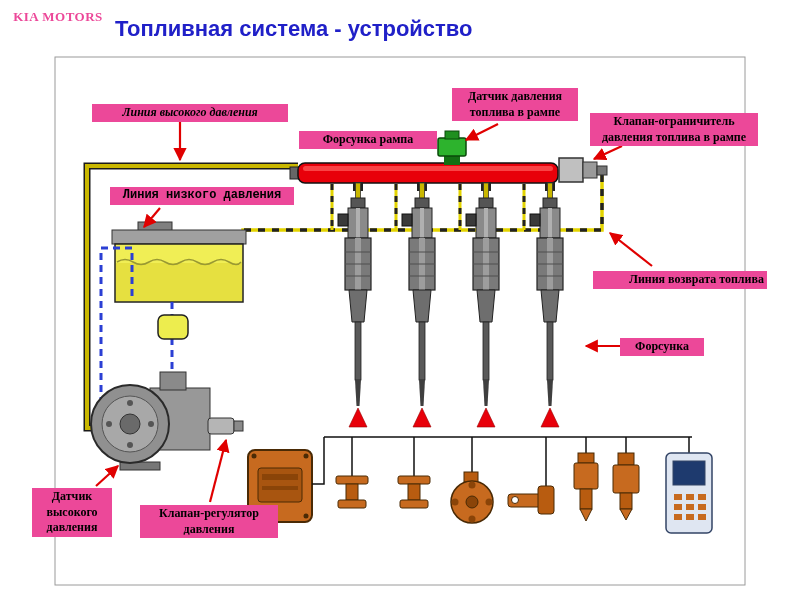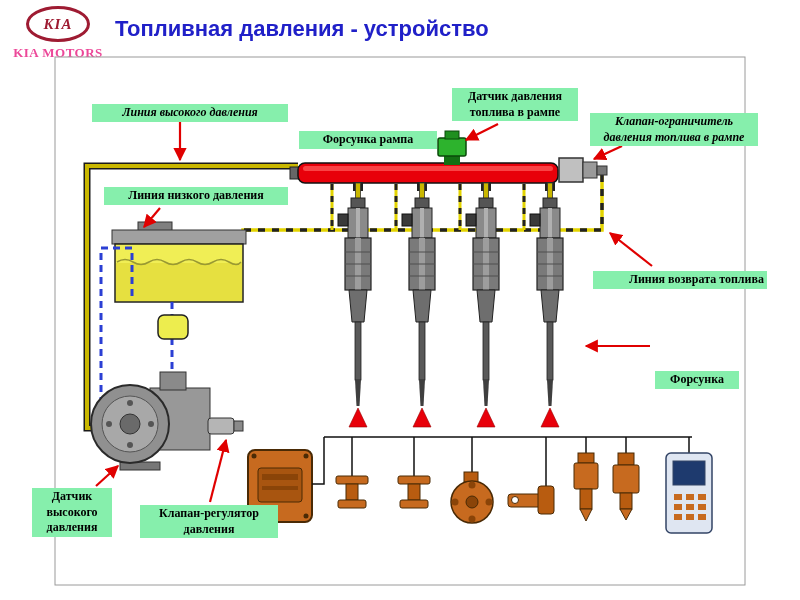--- a/index.html
+++ b/index.html
@@ -17,34 +17,31 @@
   }
   .logo-brand{
     margin-top:3px;font:bold 13px "Liberation Serif",serif;color:#ec4899;letter-spacing:.5px;
   }
   .page-title{
     position:absolute;left:115px;top:16px;
     font:bold 22px "Liberation Sans",sans-serif;color:#2020c8;white-space:nowrap;
   }
   svg.canvas{position:absolute;left:0;top:0;z-index:1;}
   .lbl{
-    position:absolute;z-index:5;background:#86efac;color:#000;
+    position:absolute;z-index:5;background:#ec4899;color:#000;
     font:bold 12px/1.3 "Liberation Serif",serif;text-align:center;padding:1px 3px;
   }
 </style>
 </head>
 <body>
 
 <div class="logo-wrap">
-  <div class="logo-oval">
-    <span>KIA</span>
-  </div>
   <div class="logo-brand">KIA MOTORS</div>
 </div>
-<div class="page-title">Топливная давления - устройство</div>
+<div class="page-title">Топливная система - устройство</div>
 
 <svg class="canvas" width="800" height="600" viewBox="0 0 800 600">
   <defs>
     <marker id="ah" viewBox="0 0 10 10" refX="9" refY="5" markerWidth="6" markerHeight="6" orient="auto">
       <path d="M0,0 L10,5 L0,10 z" fill="#e00000"></path>
     </marker>
     <g id="injector-proto">
       <rect x="-2.5" y="183" width="5" height="17" fill="#c9b700" stroke="#333" stroke-width="0.8"></rect>
       <rect x="-7" y="198" width="14" height="10" fill="#555" stroke="#222"></rect>
       <rect x="-10" y="208" width="20" height="30" fill="#8a8a8a" stroke="#222"></rect>
@@ -212,18 +209,18 @@
     <line x1="652" y1="266" x2="610" y2="233" marker-end="url(#ah)" stroke="#e00000"></line>
     <line x1="650" y1="346" x2="586" y2="346" marker-end="url(#ah)" stroke="#e00000"></line>
     <line x1="96" y1="486" x2="118" y2="466" marker-end="url(#ah)" stroke="#e00000"></line>
     <line x1="210" y1="502" x2="226" y2="440" marker-end="url(#ah)" stroke="#e00000"></line>
   </g>
 </svg>
 
 <div class="lbl" style="left:92px;top:104px;width:190px;font-style:italic;">Линия высокого давления</div>
 <div class="lbl" style="left:299px;top:131px;width:132px;">Форсунка рампа</div>
 <div class="lbl" style="left:452px;top:88px;width:120px;">Датчик давления топлива в рампе</div>
-<div class="lbl" style="left:590px;top:113px;width:162px;font-style:italic;">Клапан-ограничитель давления топлива в рампе</div>
-<div class="lbl" style="left:104px;top:187px;width:178px;">Линия низкого давления</div>
+<div class="lbl" style="left:590px;top:113px;width:162px;">Клапан-ограничитель давления топлива в рампе</div>
+<div class="lbl" style="left:110px;top:187px;width:178px;font-family:Liberation Mono, monospace;">Линия низкого давления</div>
 <div class="lbl" style="left:593px;top:271px;width:168px;text-align:right;">Линия возврата топлива</div>
-<div class="lbl" style="left:655px;top:338px;width:78px;margin-top:33px;">Форсунка</div>
+<div class="lbl" style="left:620px;top:338px;width:78px;">Форсунка</div>
 <div class="lbl" style="left:32px;top:488px;width:74px;">Датчик высокого давления</div>
 <div class="lbl" style="left:140px;top:505px;width:132px;">Клапан-регулятор давления</div>
 
 </body></html>

